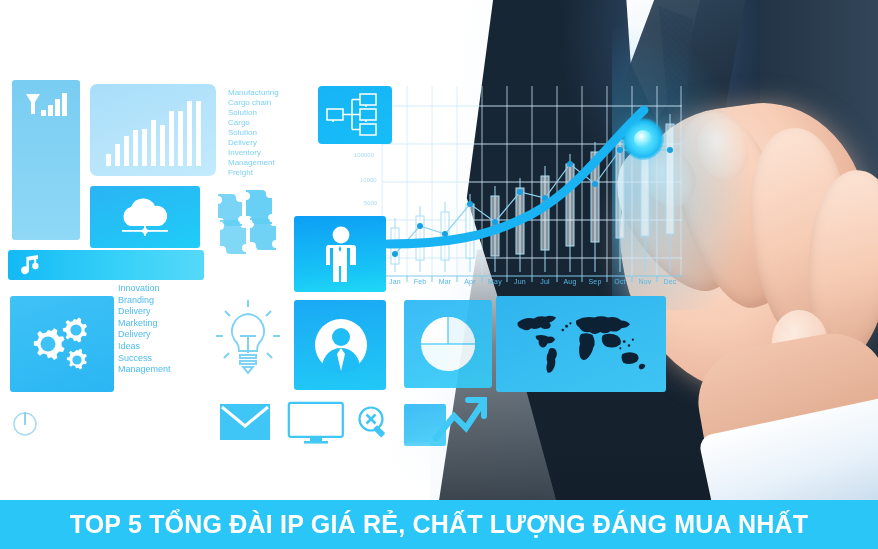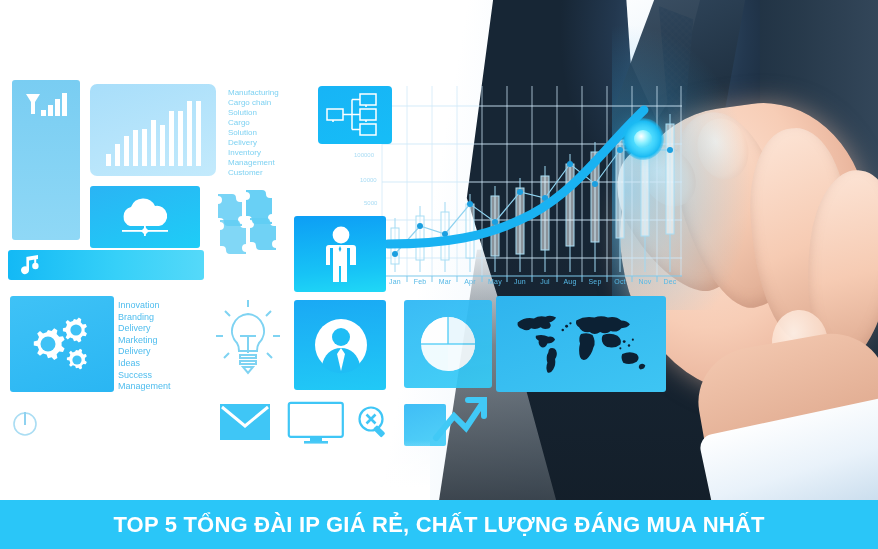--- a/index.html
+++ b/index.html
@@ -103,21 +103,21 @@
   .p-gears{left:10px;top:296px;width:104px;height:96px;background:linear-gradient(160deg,#3fc2f6 0%,#2ab6f3 100%);border-radius:3px;}
   .p-network{left:318px;top:86px;width:74px;height:58px;background:linear-gradient(160deg,#17b4f6 0%,#16bdf7 100%);border-radius:4px;}
   .p-person{left:294px;top:216px;width:92px;height:76px;background:linear-gradient(175deg,#0d9ef5 0%,#17c3f6 70%,#20d8f6 100%);border-radius:3px;}
   .p-avatar{left:294px;top:300px;width:92px;height:90px;background:linear-gradient(175deg,#1aa9f4 0%,#21c9f6 100%);border-radius:3px;}
   .p-pie{left:404px;top:300px;width:88px;height:88px;background:linear-gradient(160deg,#2ab6f5 0%,#36cdf7 100%);border-radius:3px;opacity:.92;}
   .p-map{left:496px;top:296px;width:170px;height:96px;background:linear-gradient(160deg,#2fb4ee 0%,#3ec5f3 100%);border-radius:3px;}
   .p-box{left:404px;top:404px;width:42px;height:42px;background:linear-gradient(160deg,#2ab6f5 0%,#3fcdf7 100%);border-radius:2px;opacity:.9;}
 
   .wtext{position:absolute;font-size:8px;line-height:10px;white-space:nowrap;}
   .list-a{left:228px;top:88px;color:#7fd2f2;}
-  .list-b{left:118px;top:300px;color:#4fbdee;font-size:9px;line-height:11.6px;}
+  .list-b{left:118px;top:283px;color:#4fbdee;font-size:9px;line-height:11.6px;}
 
   .ico{position:absolute;}
   svg{display:block;overflow:visible;}
 
   
   .glowtip{
     position:absolute;left:622px;top:118px;width:42px;height:42px;border-radius:50%;
     background:radial-gradient(circle,#ffffff 0%,#5de4ff 30%,#13b5f0 60%,rgba(19,181,240,0) 75%);
     filter:blur(.6px);
   }
@@ -126,21 +126,21 @@
     background:radial-gradient(circle at 40% 35%,#ffffff 0%,#8af0ff 45%,#1fc2f4 100%);
     box-shadow:0 0 18px 6px rgba(60,210,255,.75);
   }
 
   
   .banner{
     position:absolute;left:0;bottom:0;width:878px;height:49px;
     background:#2ac6f8;display:flex;align-items:center;justify-content:center;
   }
   .banner-text{
-    color:#ffffff;font-weight:bold;font-size:22px;letter-spacing:.2px;
+    color:#ffffff;font-weight:bold;font-size:25px;letter-spacing:.2px;
     font-family:"Liberation Sans", sans-serif;white-space:nowrap;
   }
   .fade-bottom{position:absolute;left:0;bottom:49px;width:430px;height:60px;
     background:linear-gradient(180deg,rgba(255,255,255,0) 0%,#ffffff 80%);}
 </style>
 </head>
 <body>
 
 <div id="stage">
 
@@ -339,21 +339,21 @@
 
   <div class="wtext list-a">
     <div>Manufacturing</div>
     <div>Cargo chain</div>
     <div>Solution</div>
     <div>Cargo</div>
     <div>Solution</div>
     <div>Delivery</div>
     <div>Inventory</div>
     <div class="bold">Management</div>
-    <div>Customer</div>
+    <div>Freight</div>
   </div>
 
   <div class="wtext list-b">
     <div>Innovation</div>
     <div>Branding</div>
     <div>Delivery</div>
     <div>Marketing</div>
     <div>Delivery</div>
     <div>Ideas</div>
     <div>Success</div>

